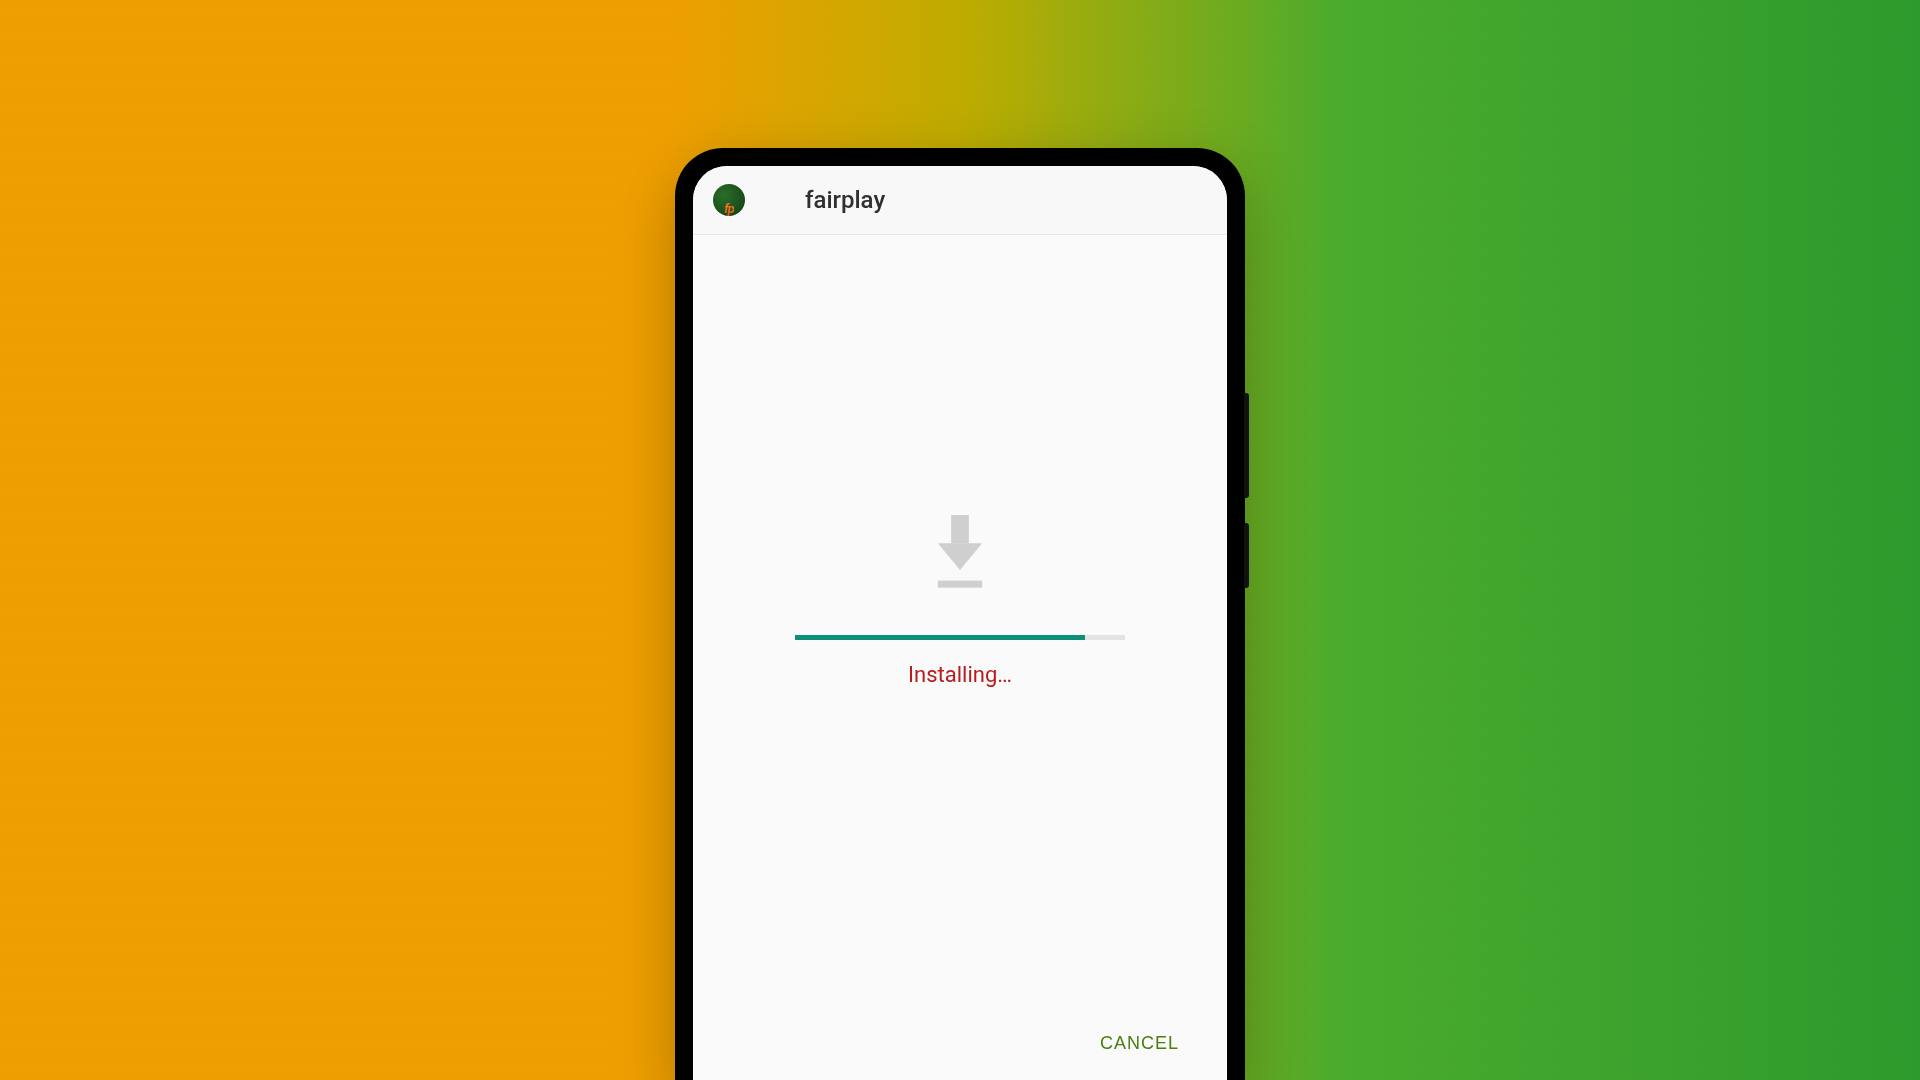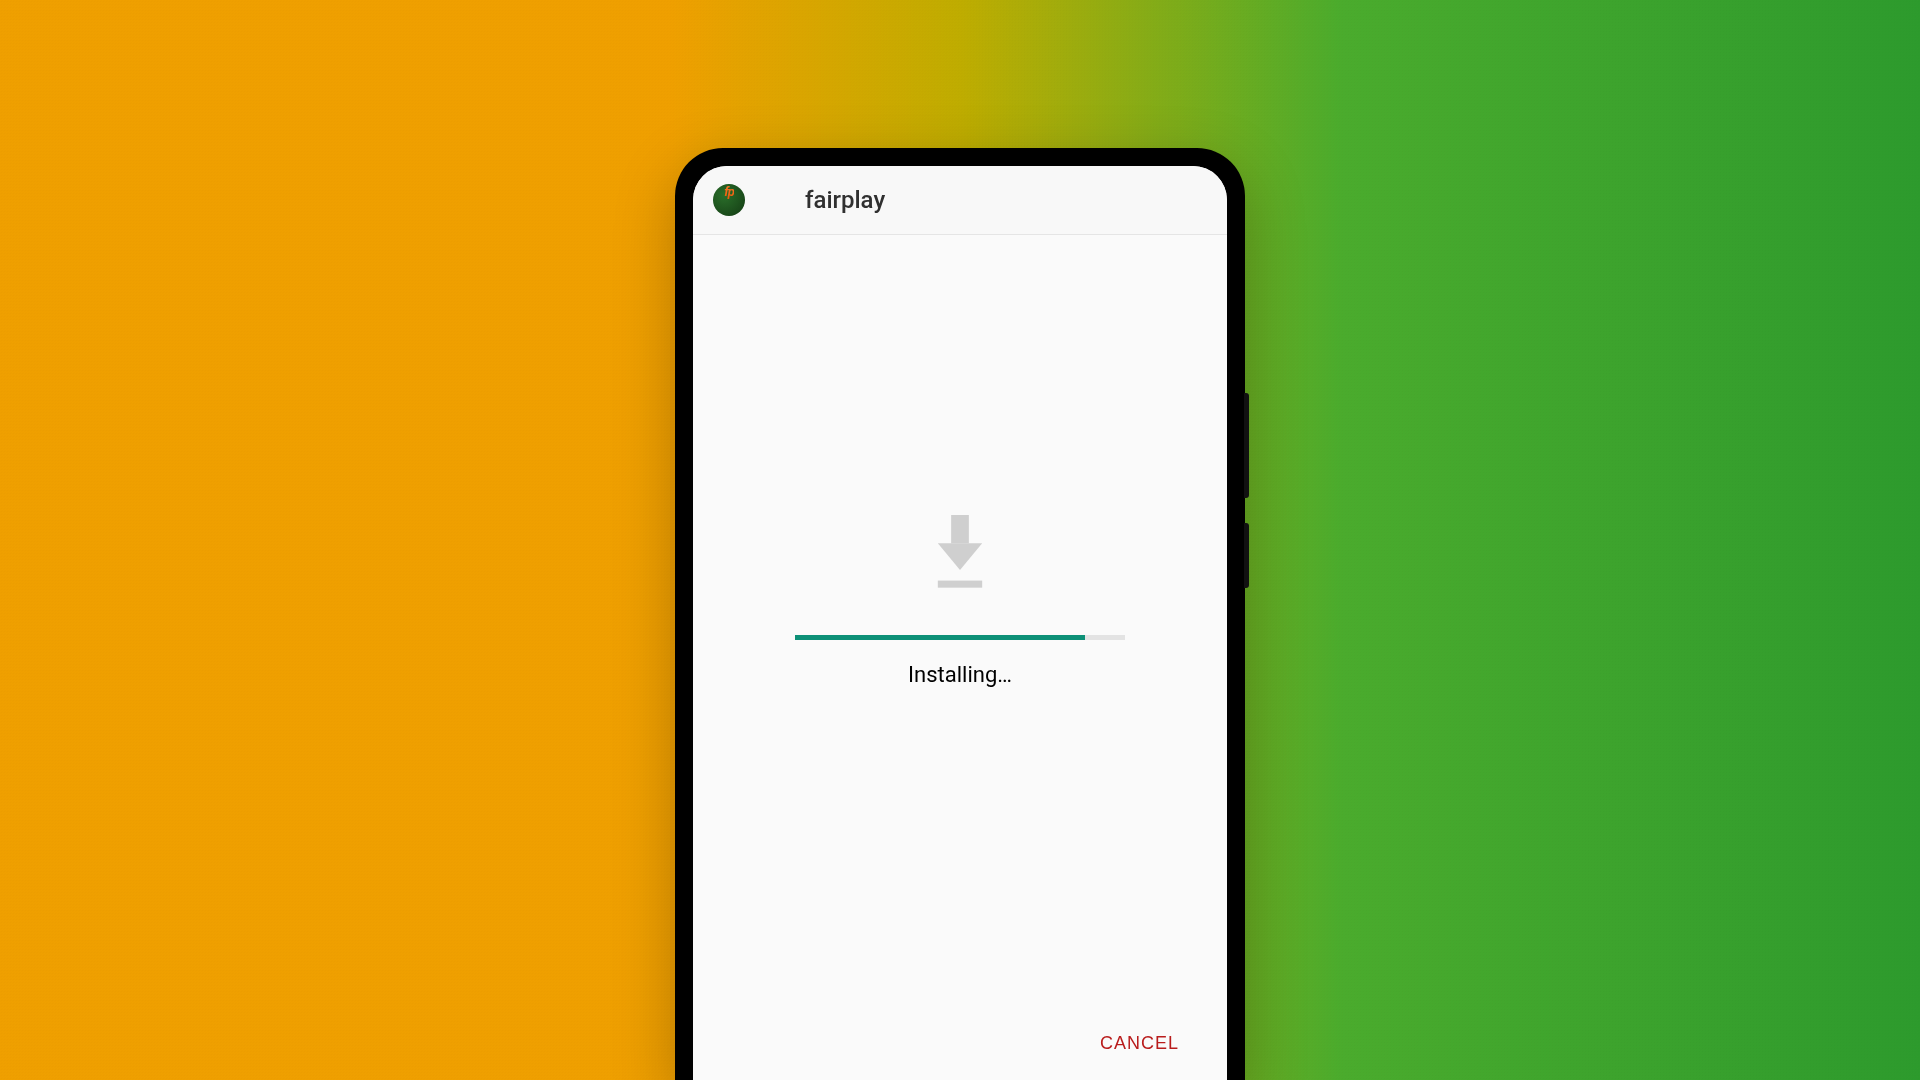--- a/index.html
+++ b/index.html
@@ -79,21 +79,21 @@
       border-bottom: 1px solid #e5e5e5;
       gap: 24px;
     }
     
     .app-icon {
       width: 32px;
       height: 32px;
       border-radius: 50%;
       background: radial-gradient(circle at 35% 35%, #2a6e2a 0%, #1a4a1a 70%, #0f2f0f 100%);
       display: flex;
-      align-items: flex-start;
+      align-items: flex-end;
       justify-content: center;
       flex-shrink: 0;
       position: relative;
     }
     
     .app-icon-text {
       font-size: 13px;
       font-weight: 700;
       font-style: italic;
       background: linear-gradient(180deg, #ff7a29 0%, #e85a0a 100%);
@@ -141,33 +141,33 @@
       margin-bottom: 22px;
     }
     
     .progress-fill {
       height: 100%;
       background: #0d9077;
     }
     
     .status-text {
       font-size: 22px;
-      color: #000000;
+      color: #b91c1c;
       font-weight: 400;
     }
     
     .button-bar {
       position: absolute;
       bottom: 20px;
       right: 30px;
     }
     
     .cancel-button {
       font-size: 18px;
-      color: #b91c1c;
+      color: #4d7c0f;
       letter-spacing: 1px;
       font-weight: 500;
       padding: 12px 18px;
       background: transparent;
       border: none;
       cursor: pointer;
       text-transform: uppercase;
     }
   </style>
 </head>

